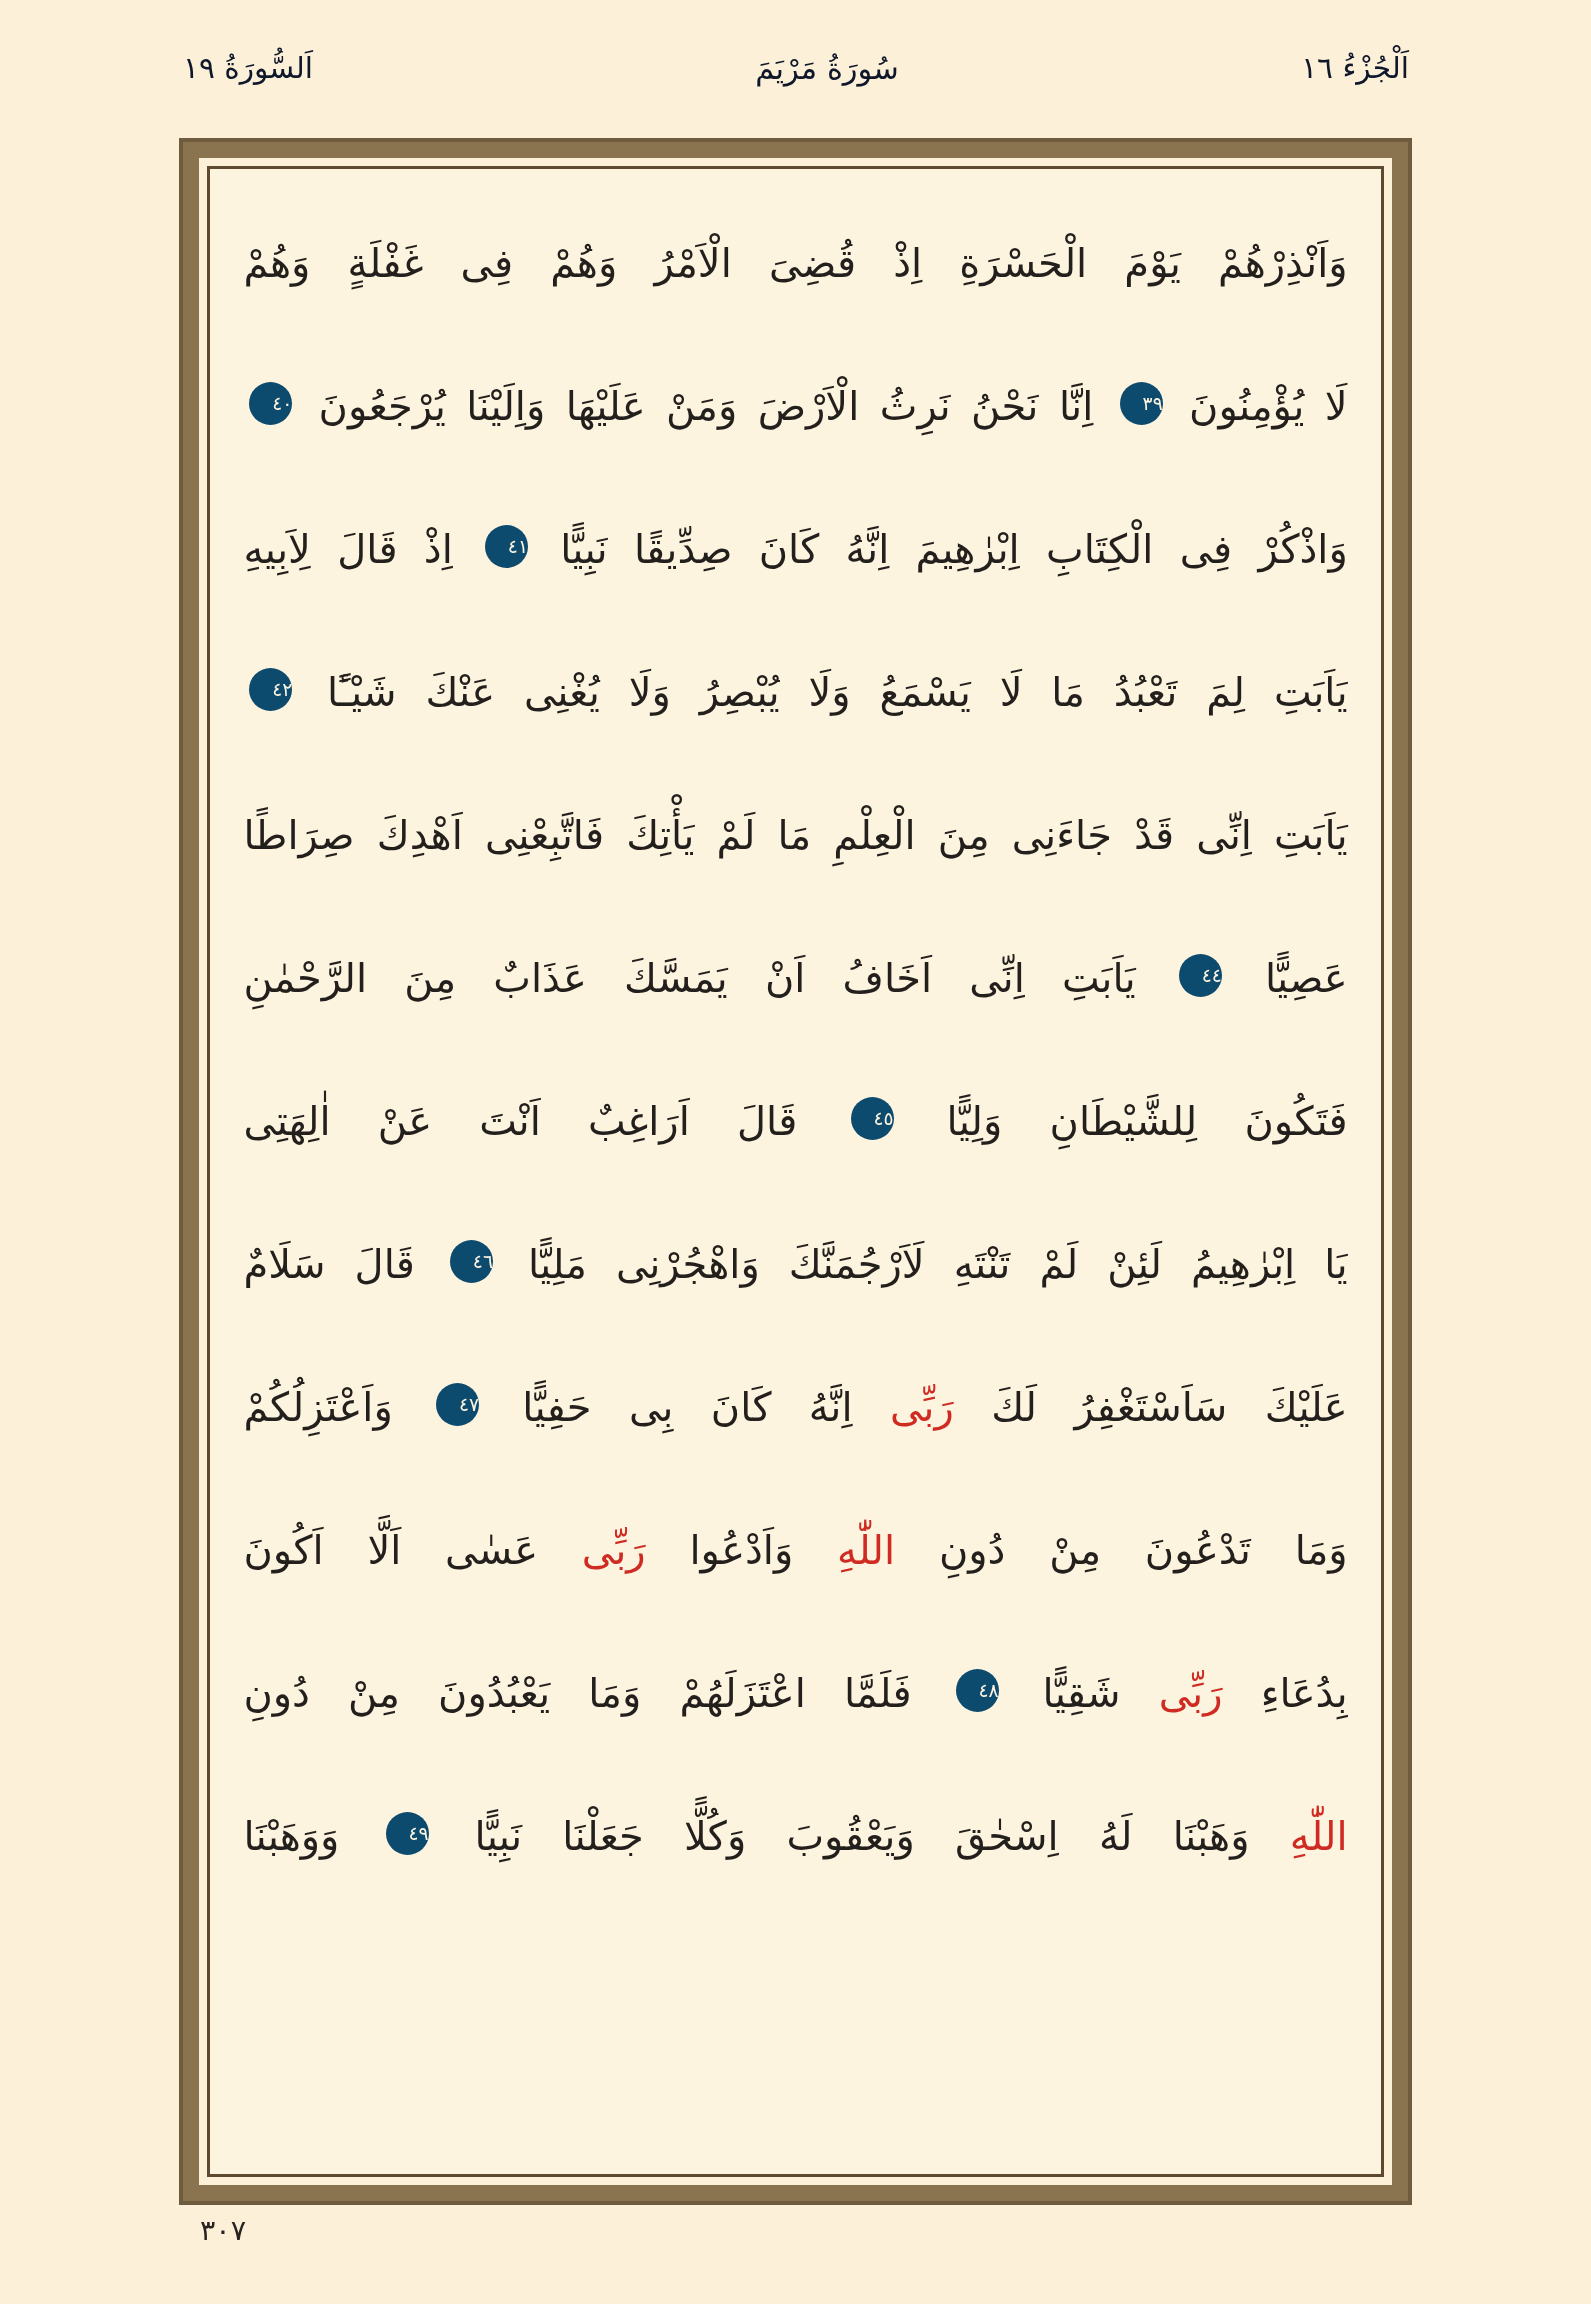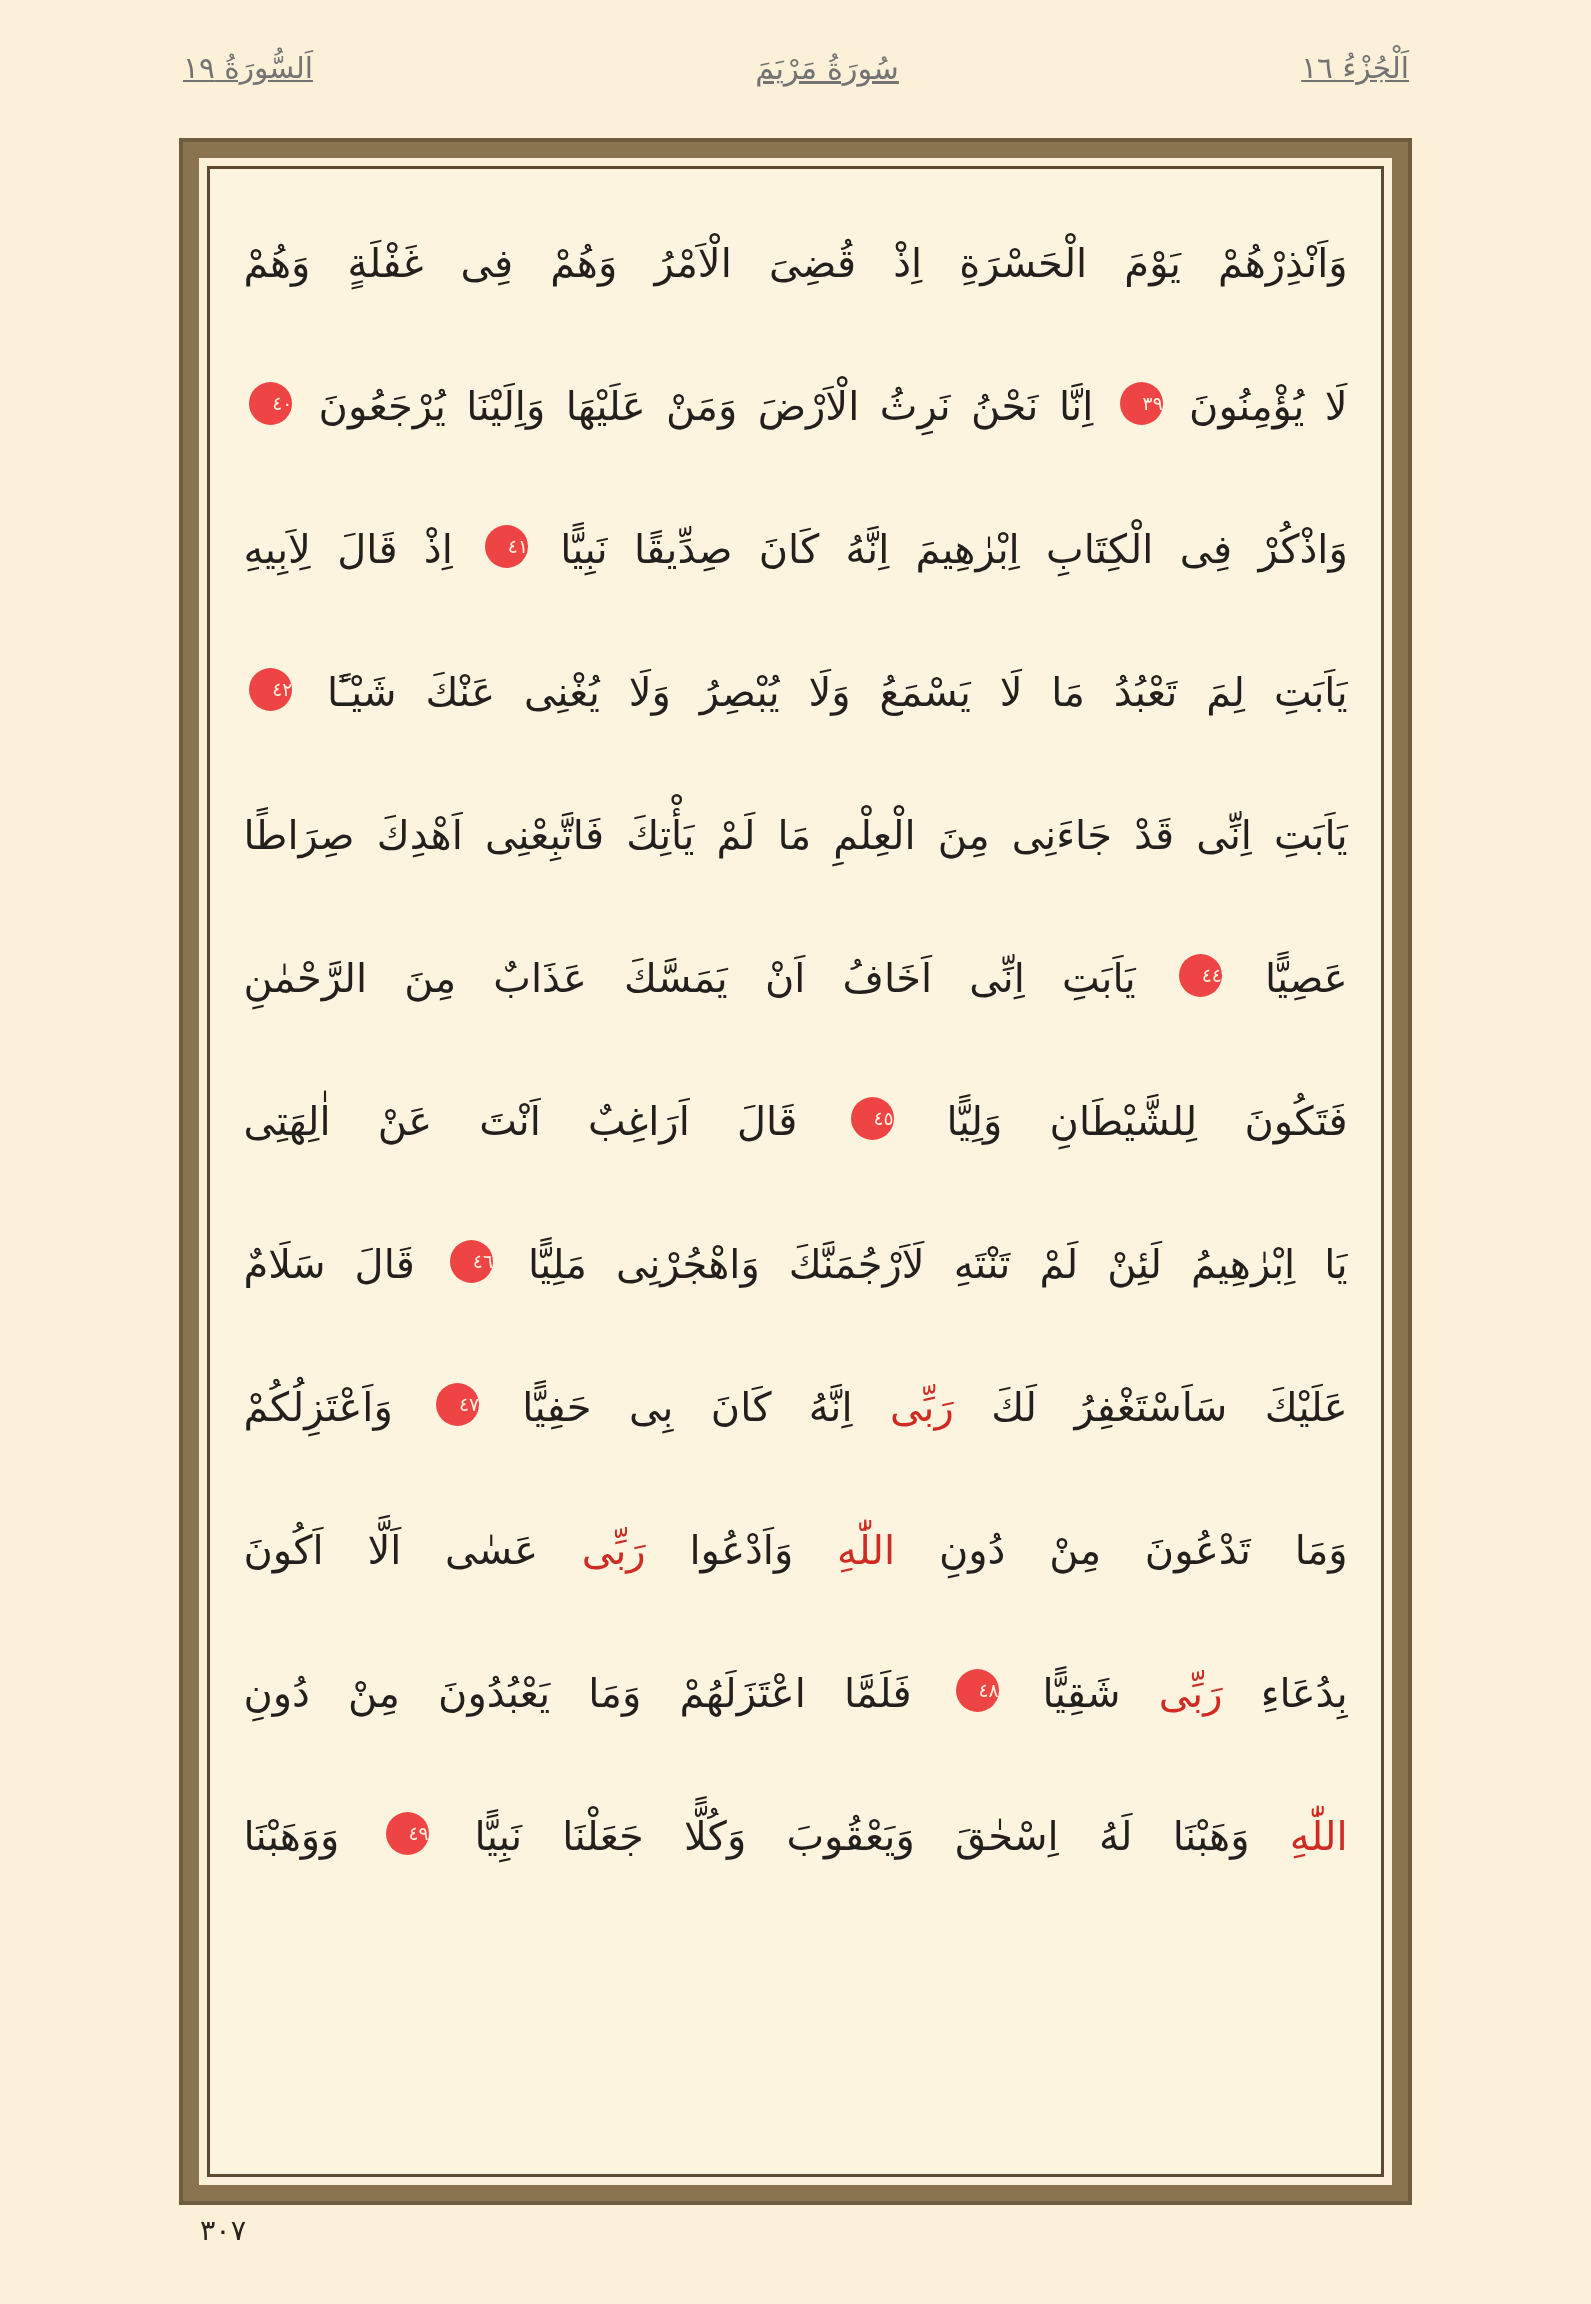--- a/index.html
+++ b/index.html
@@ -30,24 +30,23 @@
     right: 183px;
     height: 63px;
     display: flex;
     align-items: flex-start;
     justify-content: space-between;
     direction: rtl;
   }
   .hdr-item {
     font-family: "DejaVu Sans", sans-serif;
     font-size: 29.6px;
-    color: #737373;
+    color: #0f172a;
     white-space: nowrap;
     line-height: 1.2;
-    text-decoration: underline;
   }
   .hdr-juz { letter-spacing: 0px; }
   .hdr-surah { font-size: 30.5px; margin-left: 40px; }
   .hdr-sura-no { font-size: 29.6px; }
 
   
   .frame-outer {
     position: absolute;
     top: 138px;
     left: 179px;
@@ -103,21 +102,21 @@
   .ayah-line > span.word { display: inline-block; }
 
   .ayah-num {
     display: inline-block;
     width: 43px;
     height: 43px;
     line-height: 43px;
     vertical-align: middle;
     font-size: 18.7px;
     color: #fdf4e0;
-    background: #ef4444;
+    background: #0c4a6e;
     border-radius: 50%;
     margin: 0 5.9px;
     position: relative;
     top: -5.9px;
   }
   .ayah-num::before {
     content: "";
     position: absolute;
     inset: -3px;
     border-radius: 50%;

